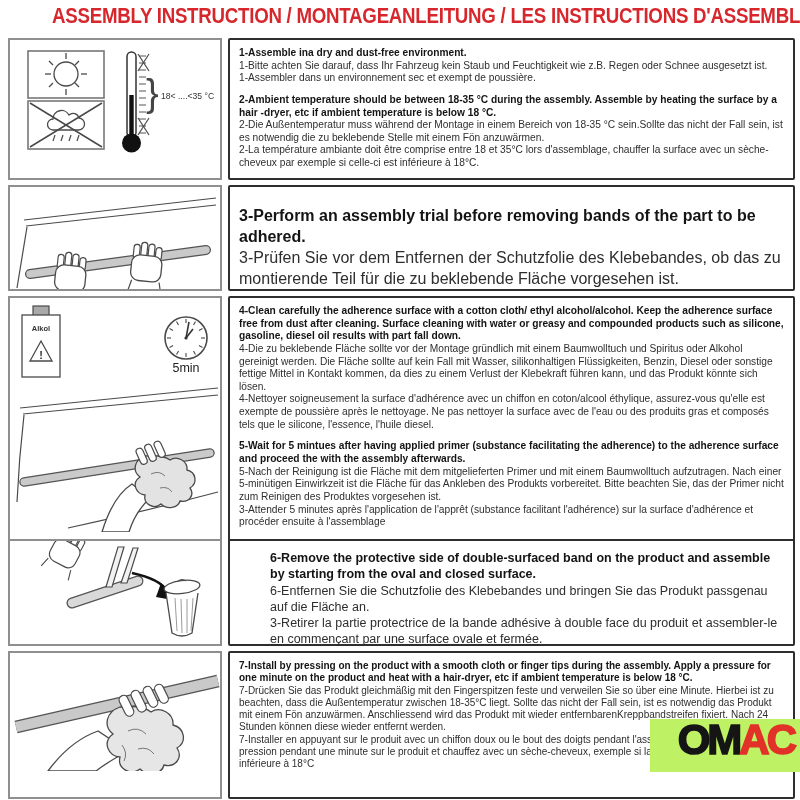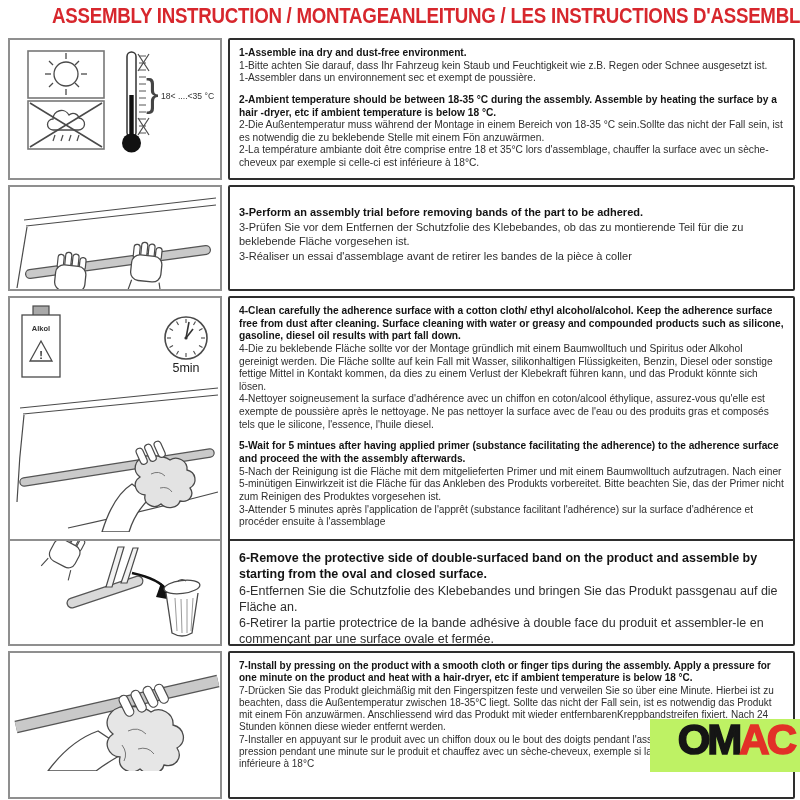--- a/index.html
+++ b/index.html
@@ -11,23 +11,23 @@
   .text-panel{left:228px;width:567px;border:2px solid #2e2e2e;border-radius:2px;padding:7px 9px 4px 9px;}
   .r1{top:38px;height:142px}
   .r2{top:185px;height:106px}
   .r3{top:296px;height:276px}
   .r4{top:539px;height:107px}
   .r5{top:651px;height:148px}
   .text-panel p{margin:0;font-size:10.2px;line-height:1.24;color:#2e2e2e;}
   .text-panel p.en{font-weight:700;color:#141414;}
   .gap{height:9px;}
   .r2.text-panel{padding-top:18px;}
-  .r2.text-panel p{font-size:11px;line-height:1.32;}
+  .r2.text-panel p{font-size:16px;line-height:1.32;}
   .r4.text-panel{padding-top:9px;}
-  .r4.text-panel p{font-size:12.5px;line-height:1.3;}
+  .r4.text-panel p{font-size:12.5px;line-height:1.3;margin-left:31px;}
   .r5.text-panel p{font-size:10px;line-height:1.23;}
   svg text{font-family:"Liberation Sans",sans-serif;}
   .logo{position:absolute;left:650px;top:719px;width:150px;height:53px;background:#bef264;
         display:flex;align-items:flex-start;justify-content:flex-end;font-weight:700;font-size:42px;
         letter-spacing:-3px;line-height:1;padding-right:6px;box-sizing:border-box;}
   .logo span{-webkit-text-stroke:1.6px currentColor;}
 </style>
 </head>
 <body>
 
@@ -218,21 +218,21 @@
       </g>
       <ellipse cx="172" cy="46" rx="18" ry="6.5" fill="#fff" stroke="#4a4a4a" stroke-width="1.3" transform="rotate(-7 172 46)"></ellipse>
       <path d="M168,40 q4,-3 8,0" fill="none" stroke="#4a4a4a" stroke-width="1.2"></path>
     </g>
   </svg>
 </div>
 
 <div class="panel text-panel r4">
   <p class="en">6-Remove the protective side of double-surfaced band on the product and assemble by starting from the oval and closed surface.</p>
   <p>6-Entfernen Sie die Schutzfolie des Klebebandes und bringen Sie das Produkt passgenau auf die Fläche an.</p>
-  <p>6-Retirer la partie protectrice de la bande adhésive à double face du produit et assembler-le en commençant par une surface ovale et fermée.</p>
+  <p>3-Retirer la partie protectrice de la bande adhésive à double face du produit et assembler-le en commençant par une surface ovale et fermée.</p>
 </div>
 
 <div class="panel img-panel r5">
   <svg width="210" height="118" viewBox="0 0 210 118">
     <line x1="6" y1="74" x2="208" y2="28" stroke="#555" stroke-width="13" stroke-linecap="butt"></line>
     <line x1="6" y1="74" x2="208" y2="28" stroke="#c9c9c9" stroke-width="10" stroke-linecap="butt"></line>
     <g>
       <path d="M38,118 Q60,88 88,78 L118,98 Q96,110 86,118 Z" fill="#fff" stroke="#4a4a4a" stroke-width="1.3"></path>
       <path d="M110,54 c-14,5 -17,19 -7,27 c-11,8 -5,22 7,23 c-3,12 11,19 20,12 c8,8 22,5 24,-4 c12,3 19,-8 13,-17 c10,-6 8,-20 -4,-23 c1,-12 -13,-19 -22,-13 c-10,-8 -25,-5 -31,-5 z" fill="#e6e6e6" stroke="#4a4a4a" stroke-width="1.3"></path>
       <path d="M118,78 q10,-5 18,3 M128,96 q10,-3 16,5 M112,92 q6,8 2,16" fill="none" stroke="#777" stroke-width="1"></path>

